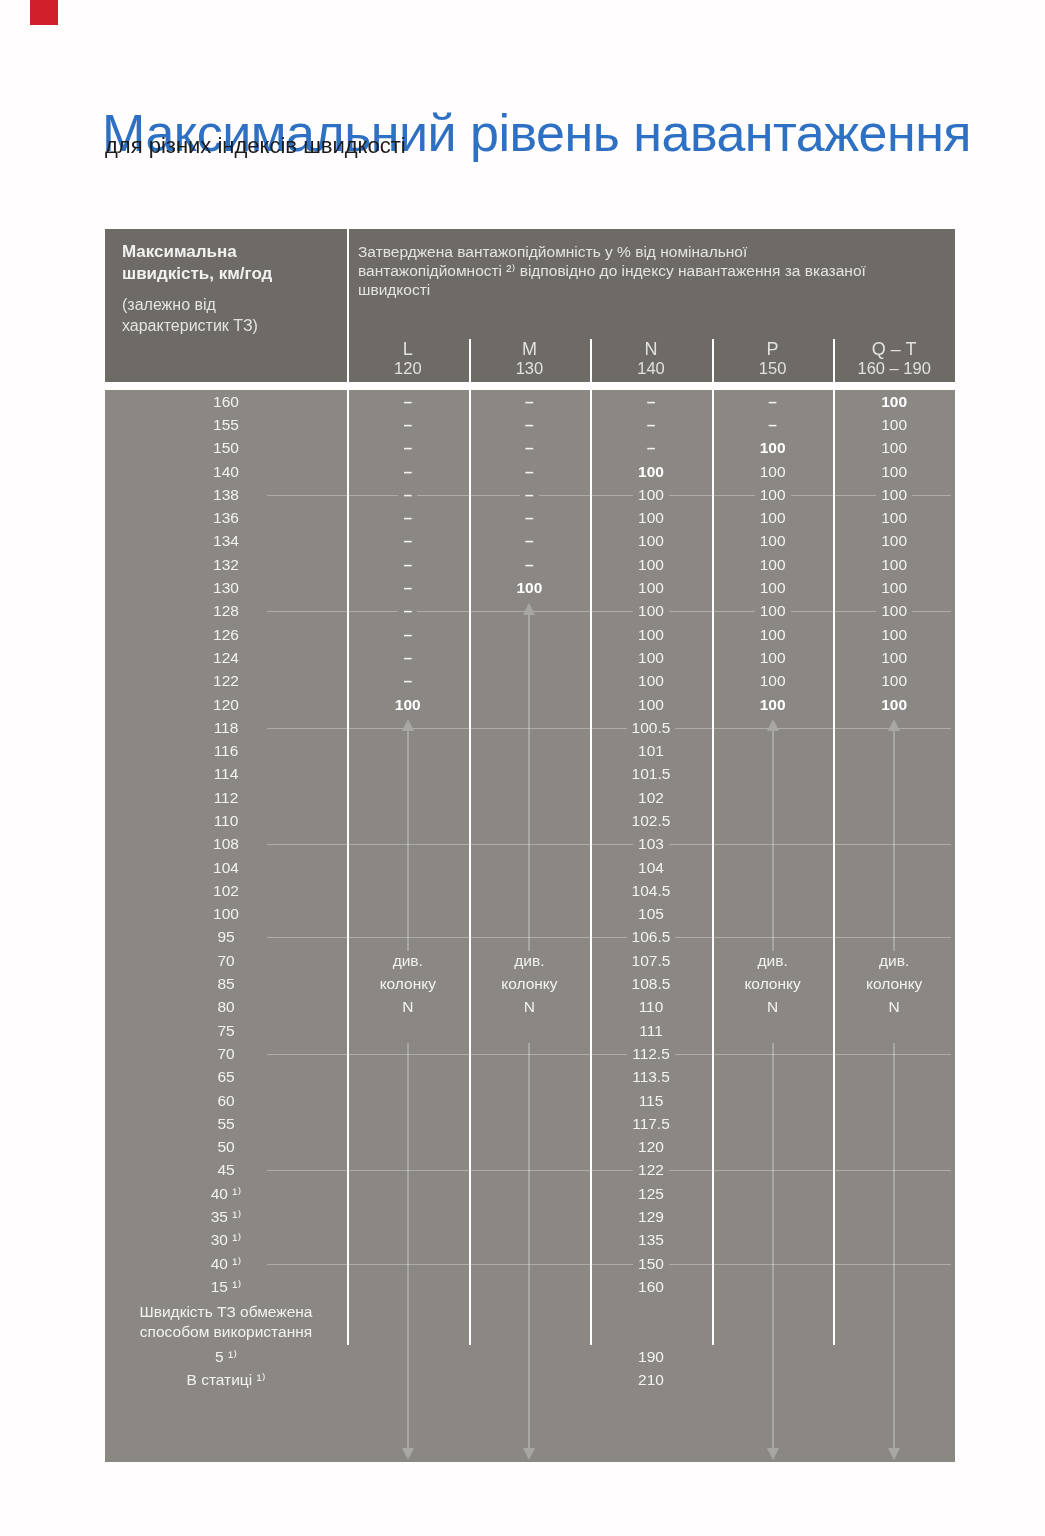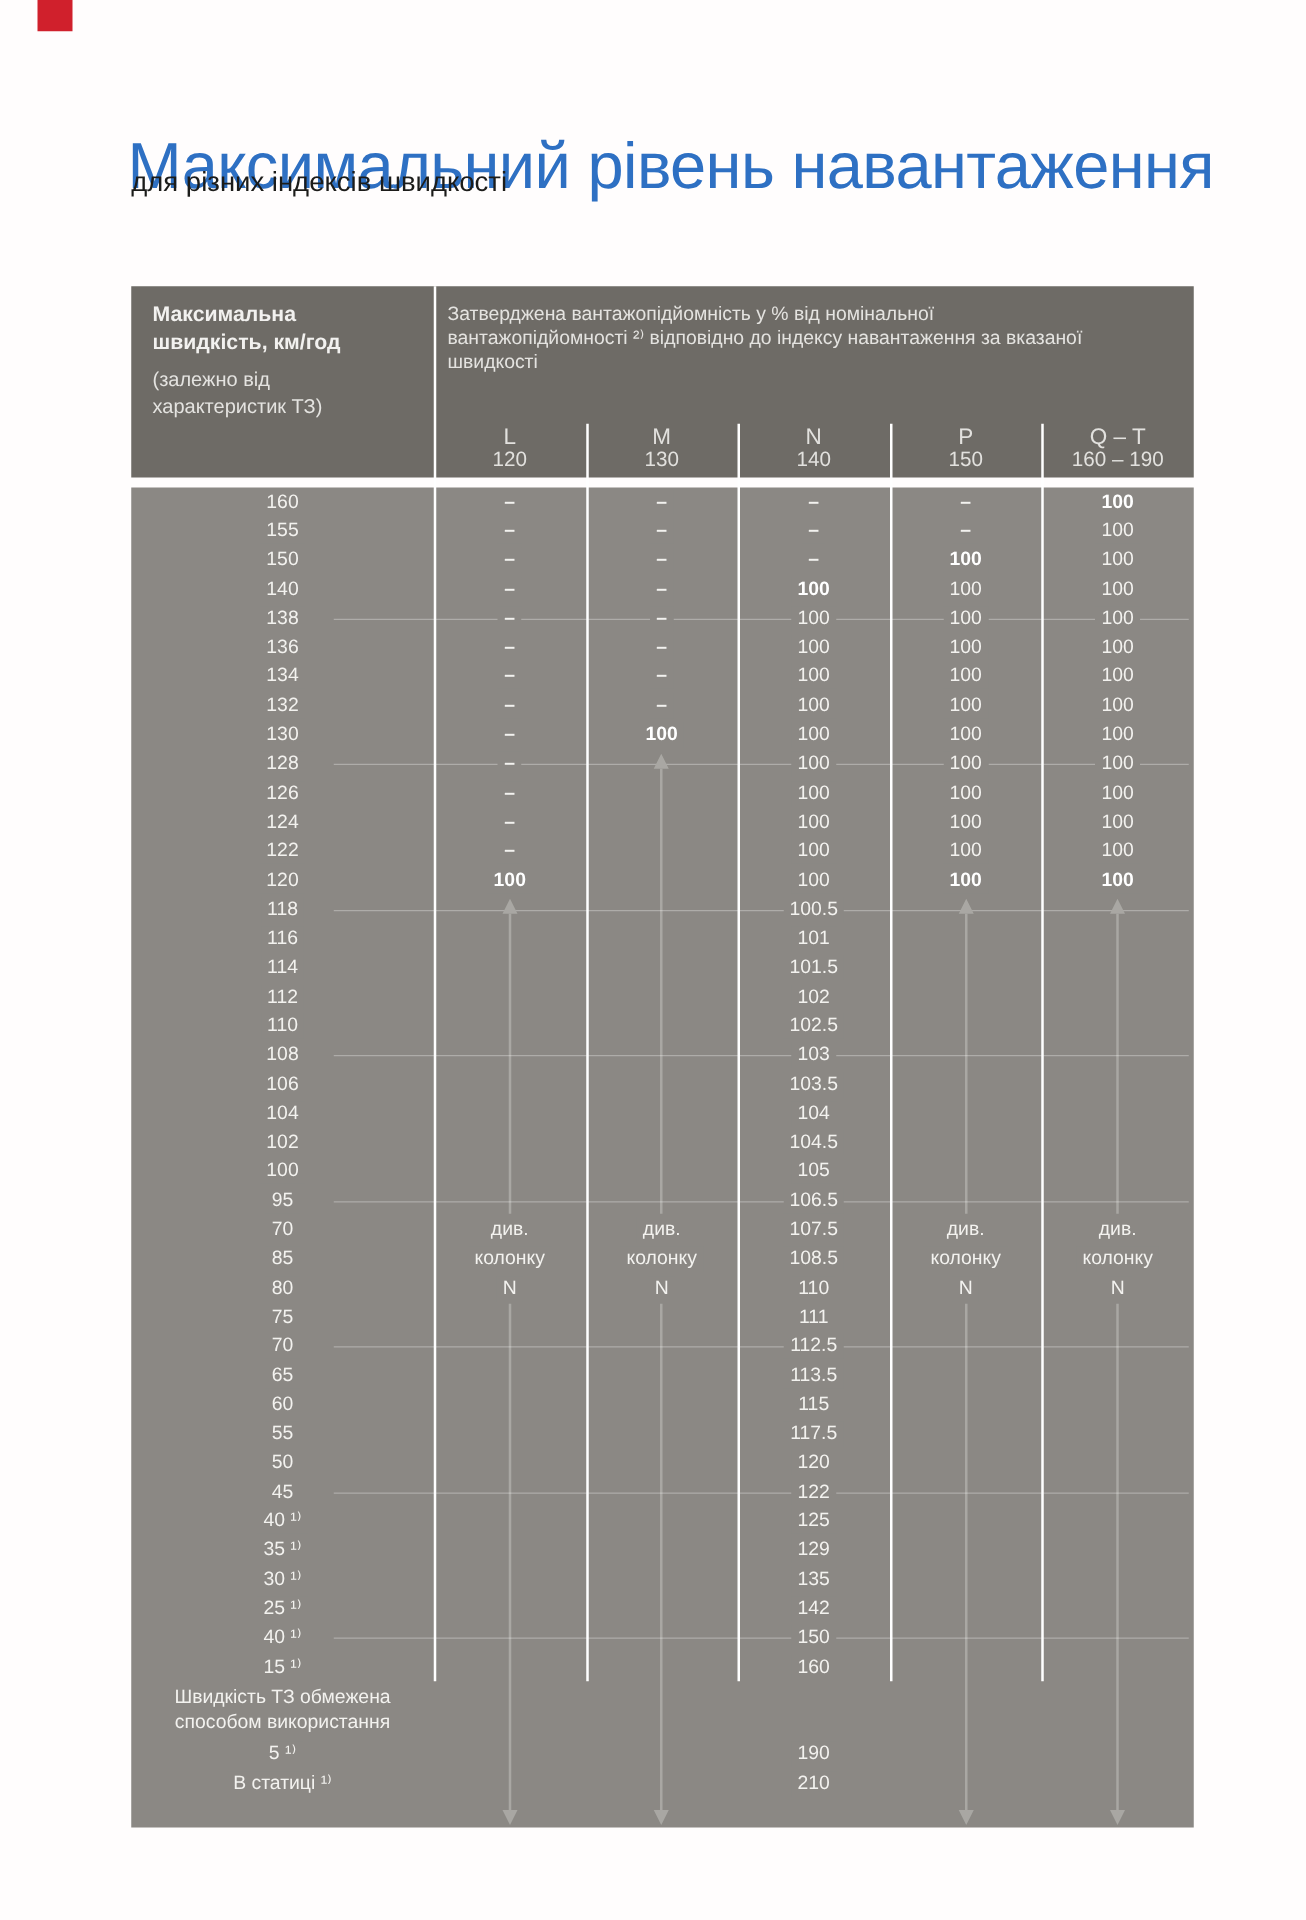--- a/index.html
+++ b/index.html
@@ -491,32 +491,20 @@
             <div class="cell"></div>
             <div class="cell"></div>
             <div class="cell">
               <span class="v">103</span>
             </div>
             <div class="cell"></div>
             <div class="cell"></div>
           </div>
           <div class="row">
             <div class="cell">
-              <span class="v">106</span>
-            </div>
-            <div class="cell"></div>
-            <div class="cell"></div>
-            <div class="cell">
-              <span class="v">103.5</span>
-            </div>
-            <div class="cell"></div>
-            <div class="cell"></div>
-          </div>
-          <div class="row">
-            <div class="cell">
               <span class="v">104</span>
             </div>
             <div class="cell"></div>
             <div class="cell"></div>
             <div class="cell">
               <span class="v">104</span>
             </div>
             <div class="cell"></div>
             <div class="cell"></div>
           </div>
@@ -725,32 +713,20 @@
             <div class="cell"></div>
           </div>
           <div class="row">
             <div class="cell">
               <span class="v">30 ¹⁾</span>
             </div>
             <div class="cell"></div>
             <div class="cell"></div>
             <div class="cell">
               <span class="v">135</span>
-            </div>
-            <div class="cell"></div>
-            <div class="cell"></div>
-          </div>
-          <div class="row">
-            <div class="cell">
-              <span class="v">25 ¹⁾</span>
-            </div>
-            <div class="cell"></div>
-            <div class="cell"></div>
-            <div class="cell">
-              <span class="v">142</span>
             </div>
             <div class="cell"></div>
             <div class="cell"></div>
           </div>
           <div class="row rule">
             <div class="cell">
               <span class="v">40 ¹⁾</span>
             </div>
             <div class="cell"></div>
             <div class="cell"></div>

